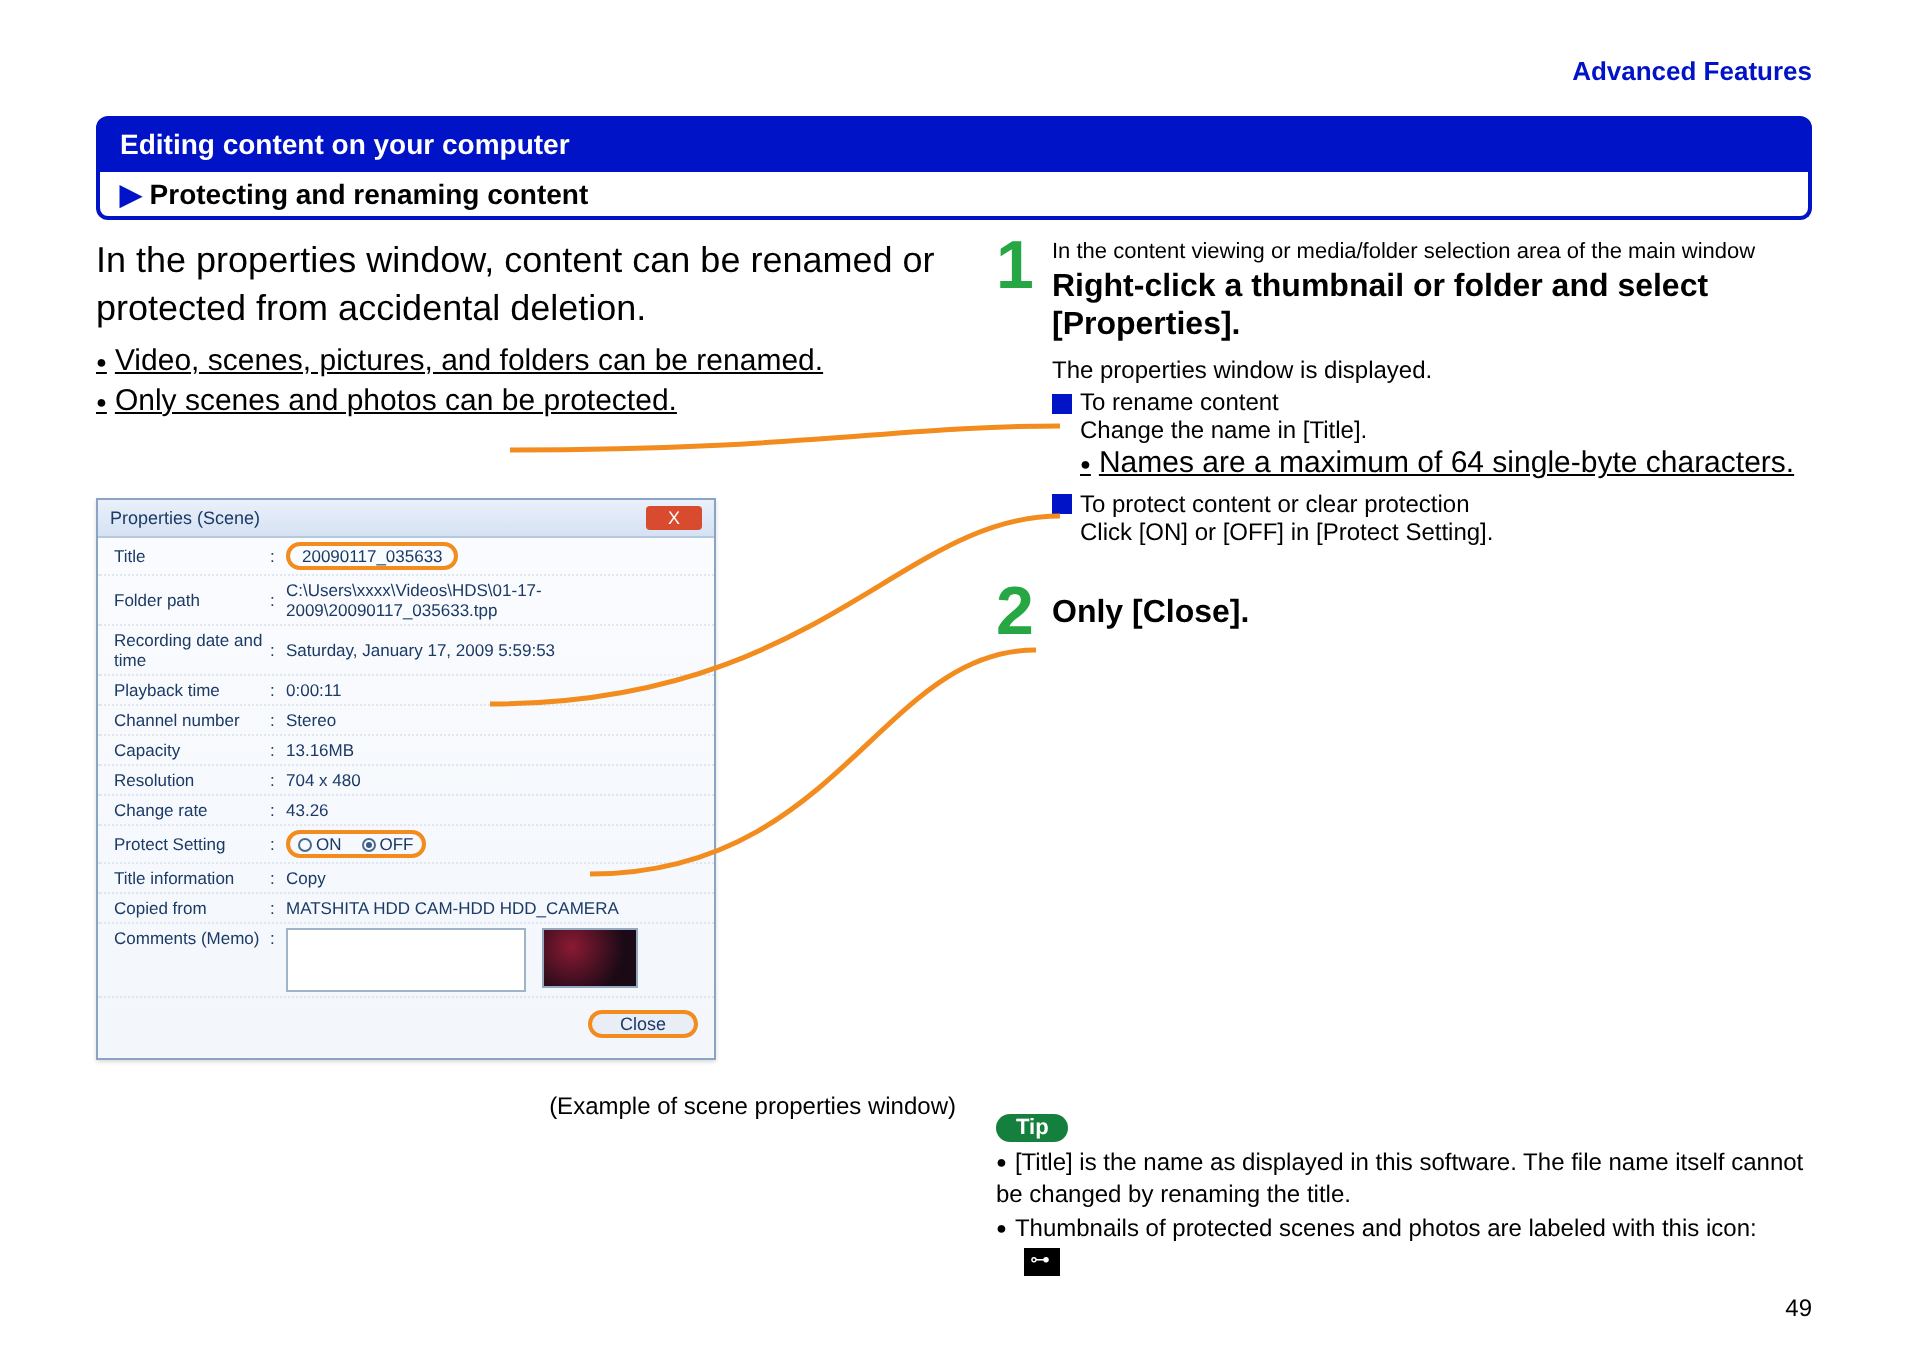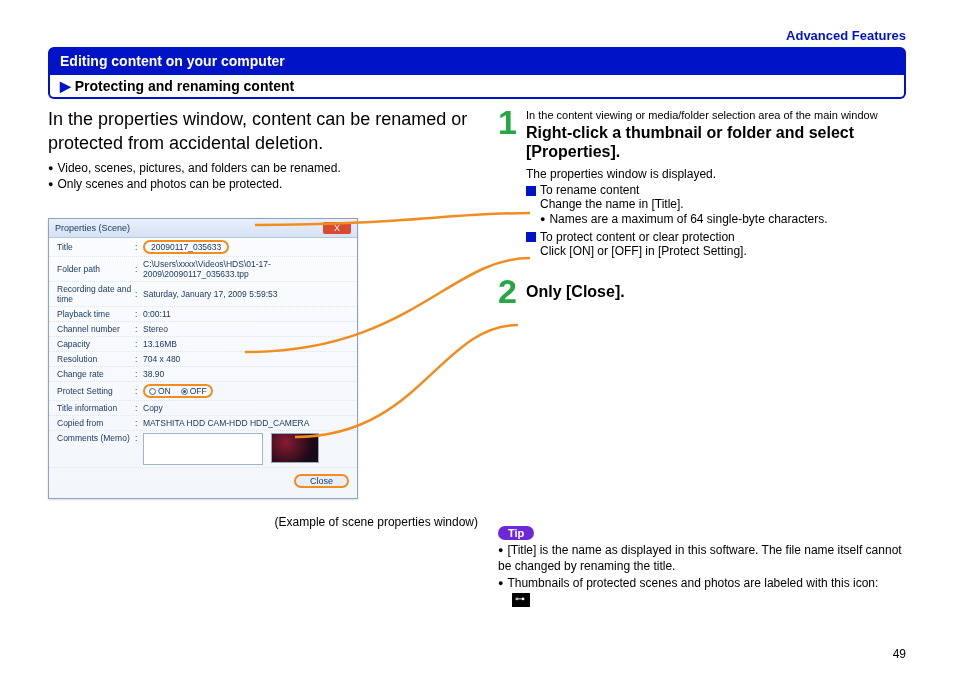--- a/index.html
+++ b/index.html
@@ -1,47 +1,47 @@
 <!DOCTYPE html>
 <html><head>
 <meta charset="utf-8">
 <style>
 * { margin: 0; padding: 0; box-sizing: border-box; }
 body { font-family: Arial, Helvetica, sans-serif; font-size: 12px; color: #000; width: 954px; height: 673px; position: relative; background: #fff; }
 .page { padding: 28px 48px 20px 48px; }
-.header-right { text-align: right; color: #0013c6; font-weight: bold; font-size: 13px; margin-bottom: 4px; }
+.header-right { text-align: right; color: #0013c6; font-weight: bold; font-size: 13px; margin-bottom: 15px; }
 .section-bar { background: #0013c6; color: #fff; font-weight: bold; font-size: 14px; padding: 4px 10px; border-radius: 6px 6px 0 0; border: 2px solid #0013c6; }
 .subsection-bar { border: 2px solid #0013c6; border-top: none; border-radius: 0 0 6px 6px; padding: 3px 10px; font-weight: bold; font-size: 14px; }
 .subsection-bar .arrow { color: #0013c6; margin-right: 4px; }
 .cols { display: flex; gap: 20px; margin-top: 8px; }
 .left { flex: 0 0 430px; }
 .right { flex: 1; }
 .intro { font-size: 18px; line-height: 1.35; margin-bottom: 4px; }
 .bullets { list-style: none; margin-left: 0; }
 .bullets li::before { content: "●"; font-size: 9px; margin-right: 4px; position: relative; top: -1px; }
-.bullets li { font-size: 12px; line-height: 1.35; }
+.bullets li { font-size: 15px; line-height: 1.35; text-decoration: underline; }
 .step { display: flex; gap: 6px; margin-bottom: 10px; }
 .step-num { color: #27a744; font-weight: bold; font-size: 34px; line-height: 0.9; min-width: 22px; font-family: Arial, sans-serif; }
 .step-body { flex: 1; padding-top: 2px; }
 .step-small { font-size: 11px; }
 .step-title { font-weight: bold; font-size: 16px; margin-top: 2px; line-height: 1.2; }
 .step-after { font-size: 12px; margin-top: 6px; }
 .blue-sq { display: inline-block; width: 10px; height: 10px; background: #0013c6; margin-right: 4px; vertical-align: middle; }
 .sub-item { font-size: 12px; margin-left: 0; margin-top: 2px; }
 .sub-item-b { font-weight: normal; }
 .sub-indent { margin-left: 14px; font-size: 12px; }
-.tip-pill { display: inline-block; background: #6d28d9; color: #fff; font-size: 11px; font-weight: bold; padding: 1px 10px; border-radius: 8px; margin-bottom: 2px; }
+.tip-pill { display: inline-block; background: #15803d; color: #fff; font-size: 11px; font-weight: bold; padding: 1px 10px; border-radius: 8px; margin-bottom: 2px; margin-top: 16px; }
 .tip-block { margin-top: 220px; }
 .tip-list li { font-size: 12px; line-height: 1.35; }
 .tip-list { list-style: none; }
 .tip-list li::before { content: "●"; font-size: 9px; margin-right: 4px; position: relative; top: -1px; }
 .figure-caption { text-align: right; font-size: 12px; margin-top: 16px; }
 .pagenum { position: absolute; bottom: 12px; right: 48px; font-size: 12px; }
 
-.propwin { width: 310px; border: 1px solid #8aa4c4; background: linear-gradient(#fafcff,#f3f6fb); font-size: 8.5px; margin-top: 26px; position: relative; box-shadow: 0 1px 2px rgba(0,0,0,.15); }
+.propwin { width: 310px; border: 1px solid #8aa4c4; background: linear-gradient(#fafcff,#f3f6fb); font-size: 8.5px; margin-top: 38px; position: relative; box-shadow: 0 1px 2px rgba(0,0,0,.15); }
 .propwin .titlebar { background: linear-gradient(#eaf0fa,#d5e2f3); padding: 3px 6px; display: flex; justify-content: space-between; align-items: center; border-bottom: 1px solid #b6c8dc; }
 .propwin .titlebar .wtitle { color: #1b3a66; font-size: 9px; }
 .propwin .closex { background: #d94b2e; color: #fff; width: 28px; height: 12px; font-size: 9px; text-align: center; border-radius: 2px; line-height: 12px; }
 .propwin .row { display: flex; padding: 2px 8px; align-items: center; border-bottom: 1px dotted #e0e6ee; min-height: 15px; }
 .propwin .row:last-of-type { border-bottom: none; }
 .propwin .lbl { flex: 0 0 78px; color: #1b3a66; }
 .propwin .colon { flex: 0 0 8px; color: #1b3a66; }
 .propwin .val { flex: 1; color: #1b3a66; }
 .title-hi { border: 2px solid #f28c1e; border-radius: 10px; padding: 0 6px; display: inline-block; }
 .protect-hi { border: 2px solid #f28c1e; border-radius: 10px; padding: 0 4px; display: inline-flex; gap: 10px; align-items: center; }
@@ -111,21 +111,21 @@
             <span class="val">13.16MB</span>
           </div>
         <div class="row">
             <span class="lbl">Resolution</span>
             <span class="colon">:</span>
             <span class="val">704 x 480</span>
           </div>
         <div class="row">
             <span class="lbl">Change rate</span>
             <span class="colon">:</span>
-            <span class="val">38.90</span>
+            <span class="val">43.26</span>
           </div>
         <div class="row">
             <span class="lbl">Protect Setting</span>
             <span class="colon">:</span>
             <span class="val">
           <span class="protect-hi">
             <span><span class="radio-dot"></span><span>ON</span></span>
             <span><span class="radio-dot on"></span><span>OFF</span></span>
           </span>
         </span>

